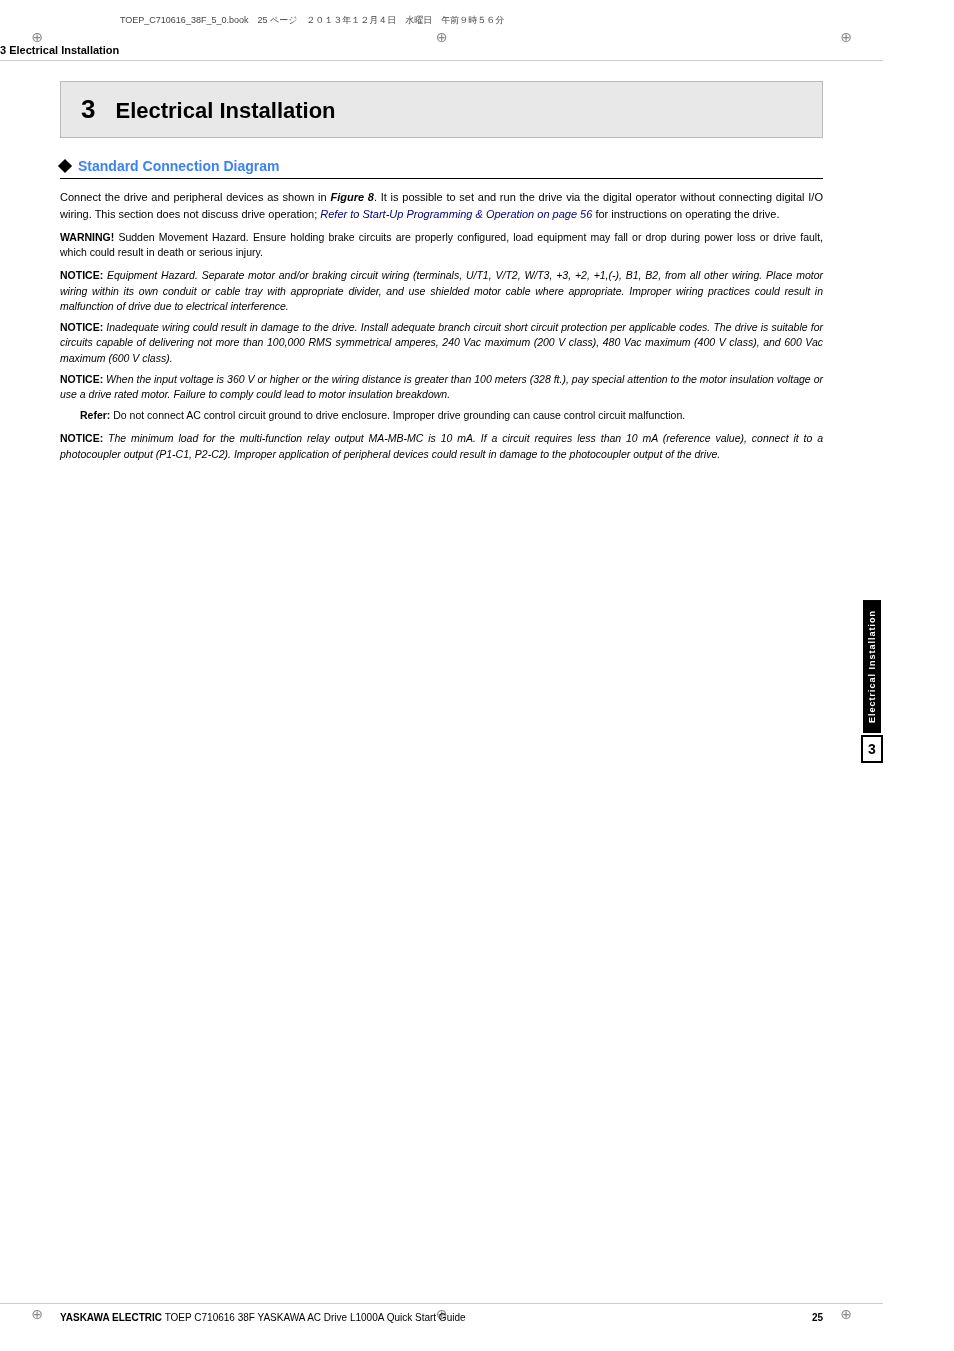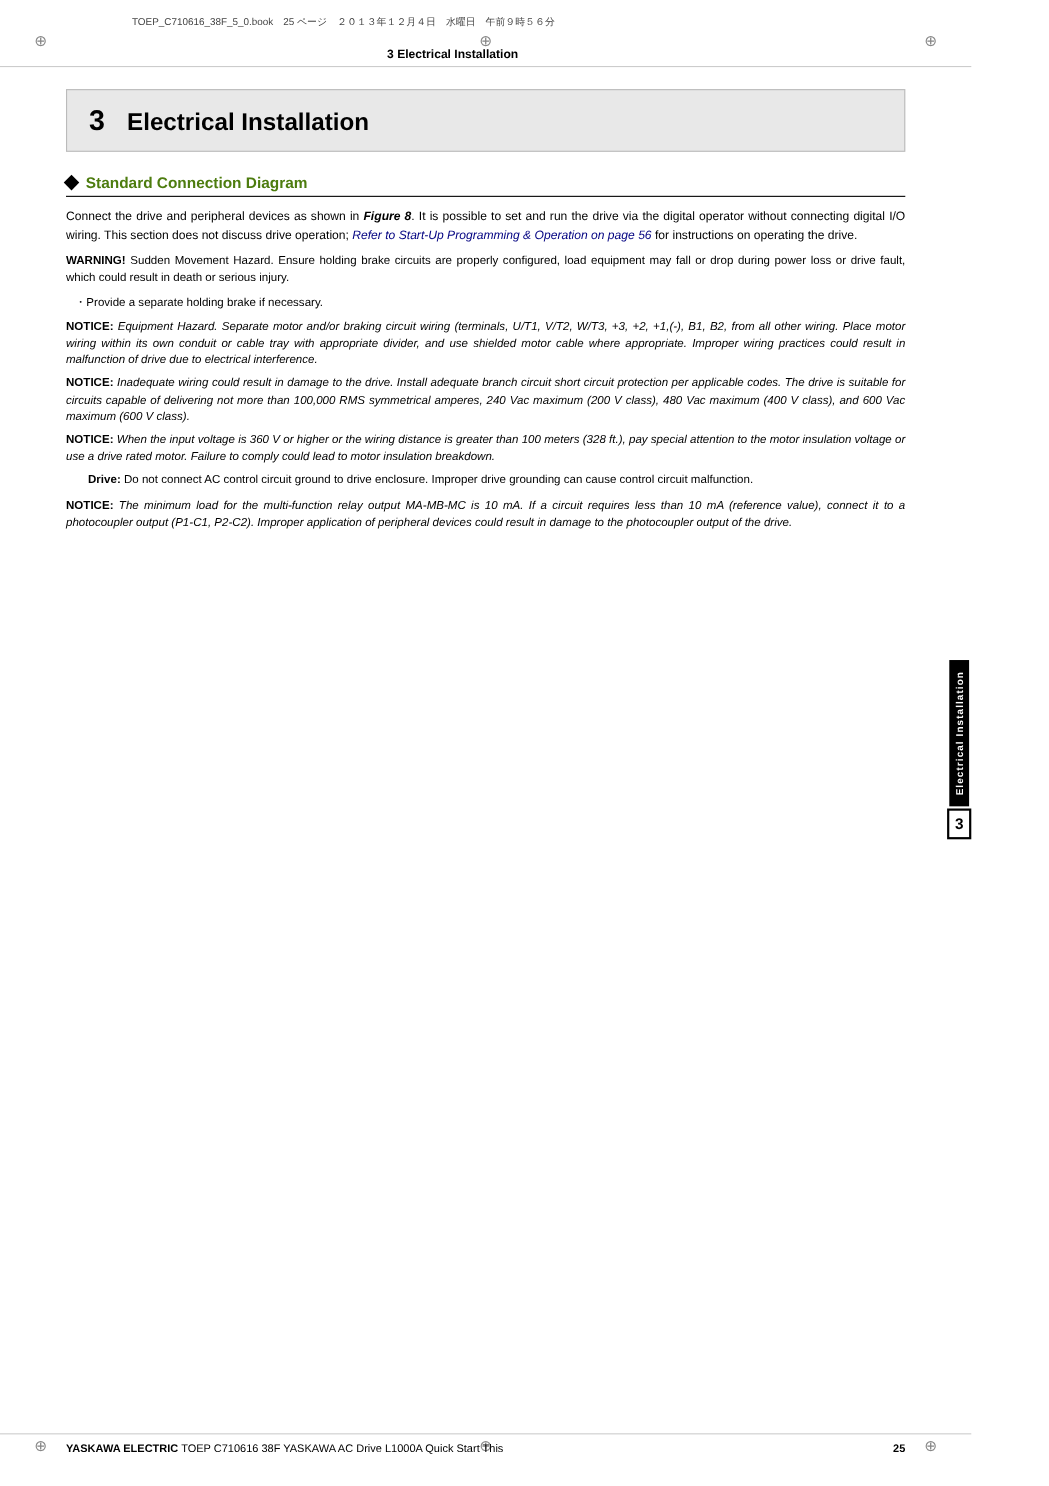--- a/index.html
+++ b/index.html
@@ -42,21 +42,21 @@
 
     .file-info {
       font-size: 9px;
       color: #444;
       margin-left: 60px;
     }
 
     
     .section-bar {
       width: 100%;
-      text-align: center;
+      text-align: left;
       padding: 4px 60px 4px 0;
       font-size: 11px;
       font-weight: bold;
       color: #000;
       border-bottom: 1px solid #ccc;
       margin-bottom: 0;
     }
 
     
     .main-content {
@@ -102,21 +102,21 @@
       height: 10px;
       background: #000;
       transform: rotate(45deg);
       display: inline-block;
       flex-shrink: 0;
     }
 
     .section-title {
       font-size: 14px;
       font-weight: bold;
-      color: #4d7c0f;
+      color: #3b82f6;
     }
 
     
     .body-text {
       font-size: 11px;
       line-height: 1.5;
       margin-bottom: 8px;
       text-align: justify;
     }
 
@@ -307,50 +307,49 @@
 
     <p class="body-text">
       <span>Connect the drive and peripheral devices as shown in </span><span class="bold-italic">Figure 8</span><span>. It is possible to set and run the drive via the digital operator without connecting digital I/O wiring. This section does not discuss drive operation; </span><span class="link-text">Refer to Start-Up Programming &amp; Operation on page 56</span><span> for instructions on operating the drive.</span>
     </p>
 
     <div class="warning-block">
       <span class="label">WARNING!</span><span> Sudden Movement Hazard. Ensure holding brake circuits are properly configured, load equipment may fall or drop during power loss or drive fault, which could result in death or serious injury.</span>
     </div>
 
     <div class="bullet-list">
-      <div class="bullet-item">・Provide a separate holding brake if necessary.</div>
     </div>
 
     <div class="notice-block">
       <span class="label">NOTICE:</span><span class="content"> Equipment Hazard. Separate motor and/or braking circuit wiring (terminals, U/T1, V/T2, W/T3, +3, +2, +1,(-), B1, B2, from all other wiring. Place motor wiring within its own conduit or cable tray with appropriate divider, and use shielded motor cable where appropriate. Improper wiring practices could result in malfunction of drive due to electrical interference.</span>
     </div>
 
     <div class="notice-block">
       <span class="label">NOTICE:</span><span class="content"> Inadequate wiring could result in damage to the drive. Install adequate branch circuit short circuit protection per applicable codes. The drive is suitable for circuits capable of delivering not more than 100,000 RMS symmetrical amperes, 240 Vac maximum (200 V class), 480 Vac maximum (400 V class), and 600 Vac maximum (600 V class).</span>
     </div>
 
     <div class="notice-block">
       <span class="label">NOTICE:</span><span class="content"> When the input voltage is 360 V or higher or the wiring distance is greater than 100 meters (328 ft.), pay special attention to the motor insulation voltage or use a drive rated motor. Failure to comply could lead to motor insulation breakdown.</span>
     </div>
 
     <div class="note-block">
-      <span class="label">Drive:</span><span>  Do not connect AC control circuit ground to drive enclosure. Improper drive grounding can cause control circuit malfunction.</span>
+      <span class="label">Refer:</span><span>  Do not connect AC control circuit ground to drive enclosure. Improper drive grounding can cause control circuit malfunction.</span>
     </div>
 
     <div class="notice-block">
       <span class="label">NOTICE:</span><span class="content"> The minimum load for the multi-function relay output MA-MB-MC is 10 mA. If a circuit requires less than 10 mA (reference value), connect it to a photocoupler output (P1-C1, P2-C2). Improper application of peripheral devices could result in damage to the photocoupler output of the drive.</span>
     </div>
 
   </div>
 
   <div class="side-tab">
     <div class="side-tab-label">Electrical Installation</div>
     <div class="side-tab-number">3</div>
   </div>
 
   <div class="page-footer">
     <div class="footer-left">
-      <span class="brand">YASKAWA ELECTRIC</span><span> TOEP C710616 38F YASKAWA AC Drive L1000A Quick Start This</span>
+      <span class="brand">YASKAWA ELECTRIC</span><span> TOEP C710616 38F YASKAWA AC Drive L1000A Quick Start Guide</span>
     </div>
     <div class="footer-right">25</div>
   </div>
 
 </div>
 
 </body></html>

